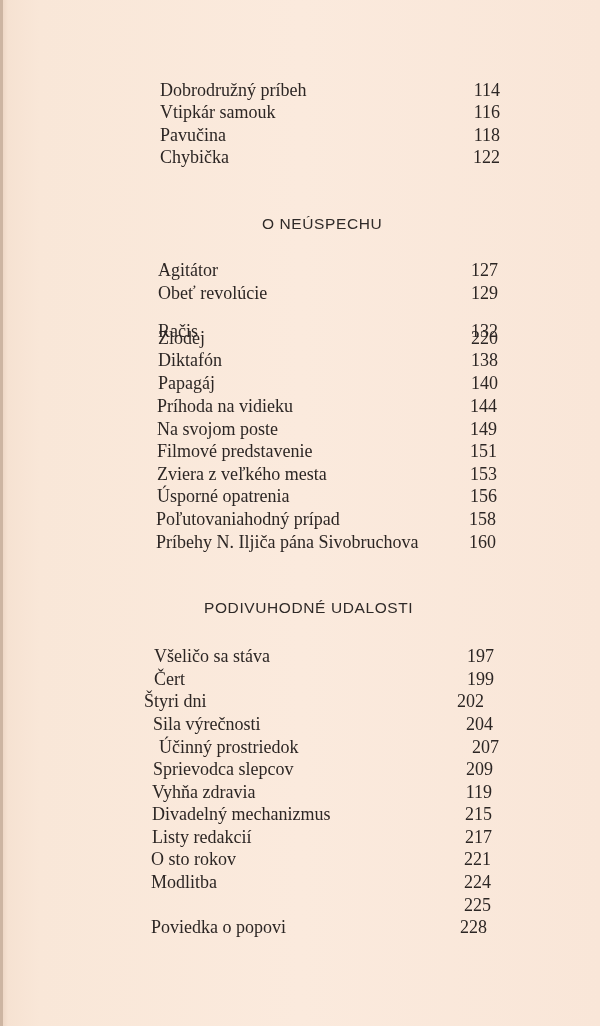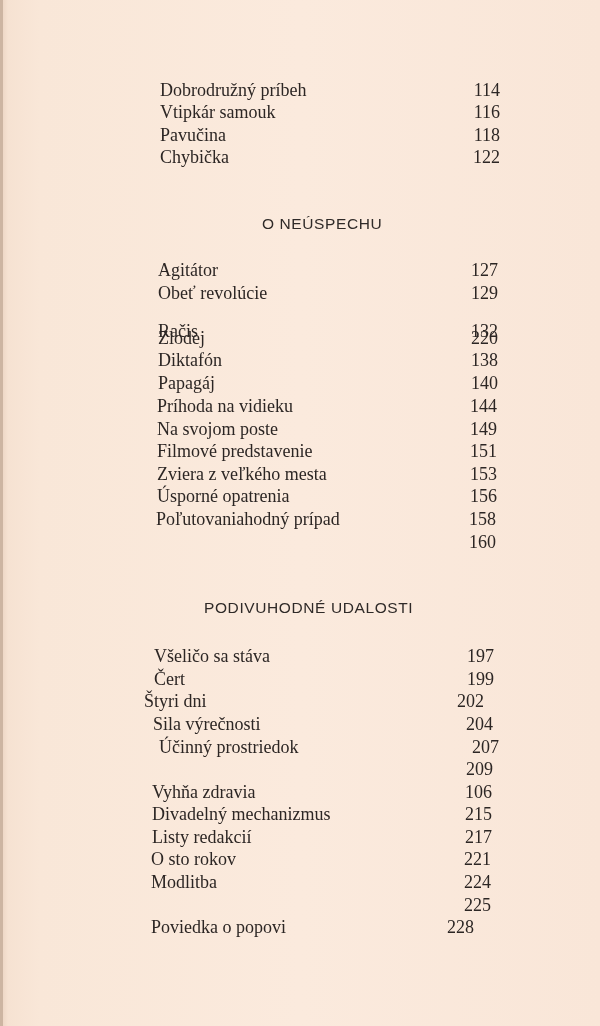--- a/index.html
+++ b/index.html
@@ -102,20 +102,21 @@
   </div>
   <div class="entry" style="left:157px;top:485px;width:340px">
     <span class="title">Úsporné opatrenia</span>
     <span class="page" style="right:0">156</span>
   </div>
   <div class="entry" style="left:156px;top:508px;width:340px">
     <span class="title">Poľutovaniahodný prípad</span>
     <span class="page" style="right:0">158</span>
   </div>
   <div class="entry" style="left:156px;top:531px;width:340px">
+    <span class="title">Príbehy N. Iljiča pána Sivobruchova</span>
     <span class="page" style="right:0">160</span>
   </div>
 
   <div class="heading" style="left:204px;top:599px;width:auto">PODIVUHODNÉ UDALOSTI</div>
 
   <div class="entry" style="left:154px;top:645px;width:340px">
     <span class="title">Všeličo sa stáva</span>
     <span class="page" style="right:0">197</span>
   </div>
   <div class="entry" style="left:154px;top:668px;width:340px">
@@ -128,25 +129,26 @@
   </div>
   <div class="entry" style="left:153px;top:713px;width:340px">
     <span class="title">Sila výrečnosti</span>
     <span class="page" style="right:0">204</span>
   </div>
   <div class="entry" style="left:159px;top:736px;width:340px">
     <span class="title">Účinný prostriedok</span>
     <span class="page" style="right:0">207</span>
   </div>
   <div class="entry" style="left:153px;top:758px;width:340px">
+    <span class="title">Sprievodca slepcov</span>
     <span class="page" style="right:0">209</span>
   </div>
   <div class="entry" style="left:152px;top:781px;width:340px">
     <span class="title">Vyhňa zdravia</span>
-    <span class="page" style="right:0">106</span>
+    <span class="page" style="right:0">119</span>
   </div>
   <div class="entry" style="left:152px;top:803px;width:340px">
     <span class="title">Divadelný mechanizmus</span>
     <span class="page" style="right:0">215</span>
   </div>
   <div class="entry" style="left:152px;top:826px;width:340px">
     <span class="title">Listy redakcií</span>
     <span class="page" style="right:0">217</span>
   </div>
   <div class="entry" style="left:151px;top:848px;width:340px">
@@ -155,16 +157,16 @@
   </div>
   <div class="entry" style="left:151px;top:871px;width:340px">
     <span class="title">Modlitba</span>
     <span class="page" style="right:0">224</span>
   </div>
   <div class="entry" style="left:151px;top:894px;width:340px">
     <span class="page" style="right:0">225</span>
   </div>
   <div class="entry" style="left:151px;top:916px;width:340px">
     <span class="title">Poviedka o popovi</span>
-    <span class="page" style="right:17px">228</span>
+    <span class="page" style="right:4px">228</span>
   </div>
 
 </div>
 
 </body></html>

